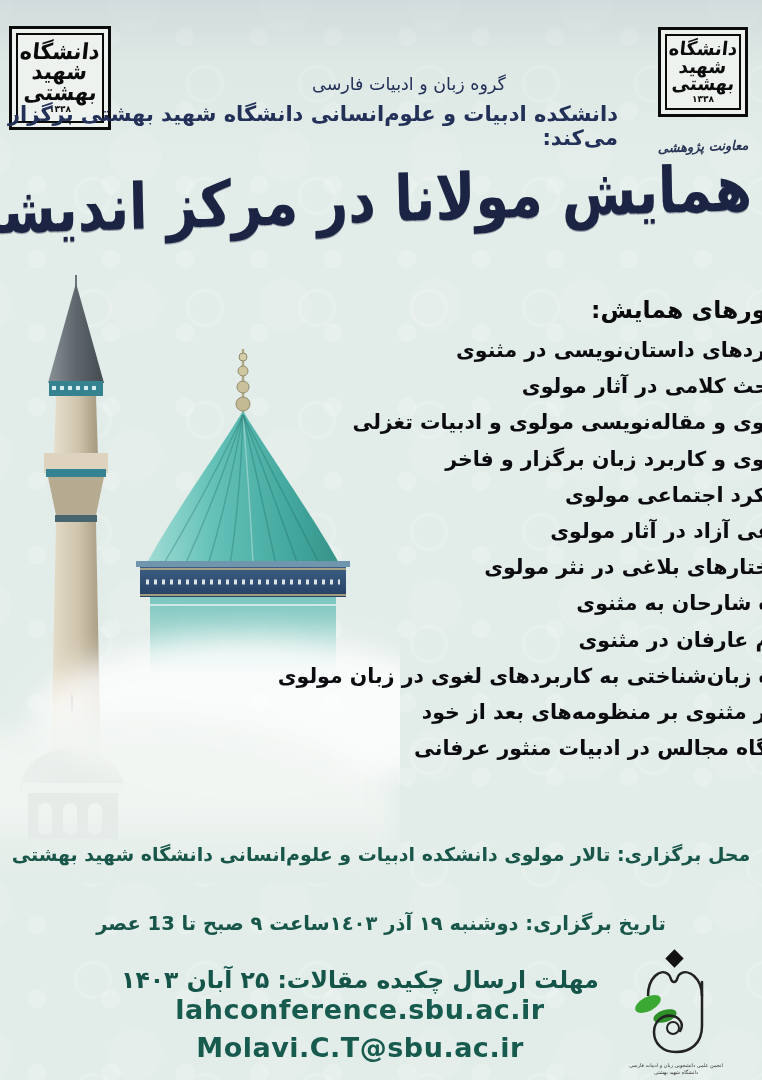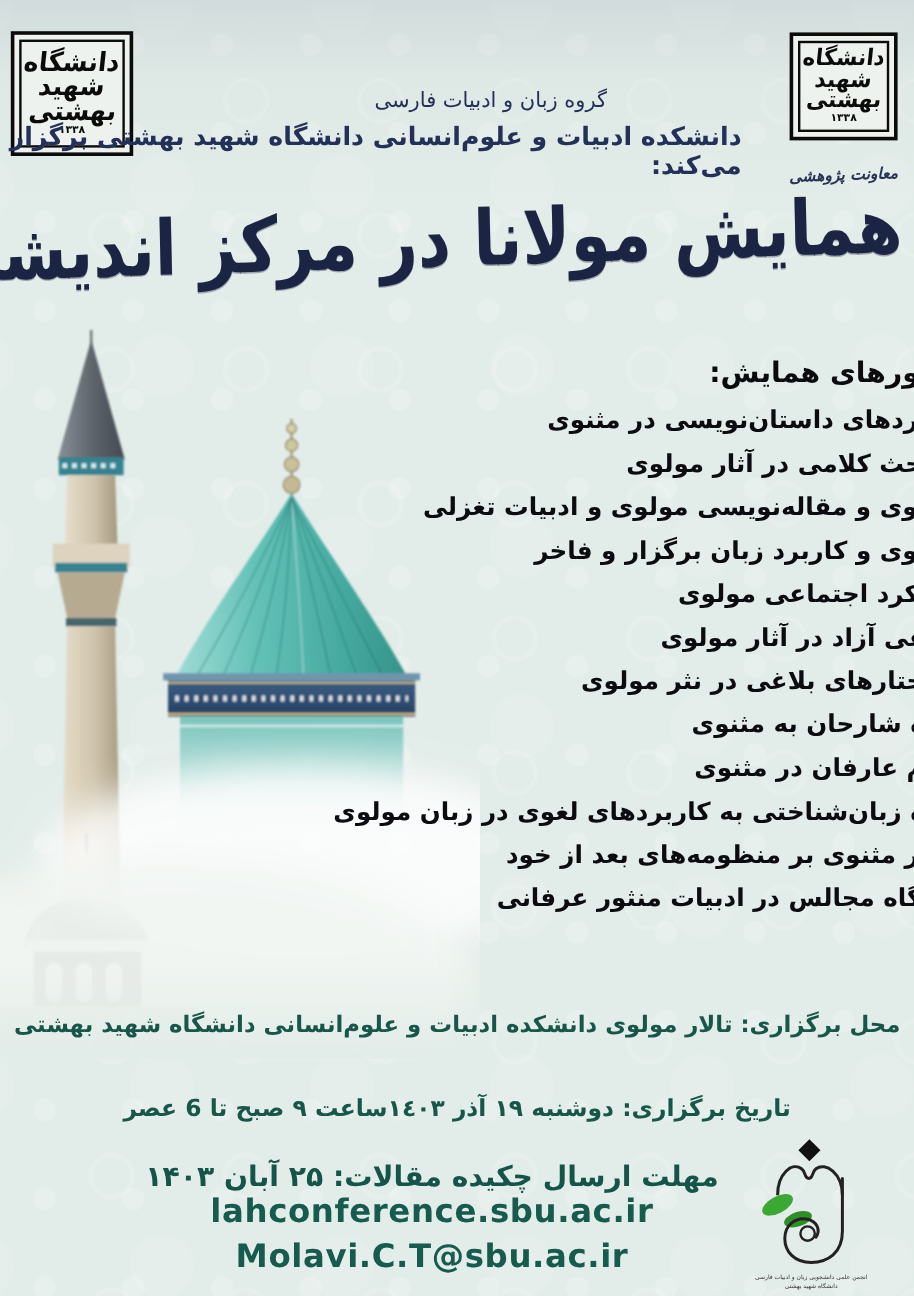--- a/index.html
+++ b/index.html
@@ -200,21 +200,21 @@
     <div class="topic">تداعی آزاد در آثار مولوی</div>
     <div class="topic">ساختارهای بلاغی در نثر مولوی</div>
     <div class="topic">نگاه شارحان به مثنوی</div>
     <div class="topic">کلام عارفان در مثنوی</div>
     <div class="topic">نگاه زبان‌شناختی به کاربردهای لغوی در زبان مولوی</div>
     <div class="topic">تأثیر مثنوی بر منظومه‌های بعد از خود</div>
     <div class="topic">جایگاه مجالس در ادبیات منثور عرفانی</div>
   </div>
 
   <div class="abs center rtl nowrap venue">محل برگزاری:  تالار مولوی دانشکده ادبیات و علوم‌انسانی دانشگاه شهید بهشتی</div>
-  <div class="abs center rtl nowrap datetime">تاریخ برگزاری: دوشنبه ۱۹ آذر ۱٤۰۳ساعت ۹ صبح تا 6 عصر</div>
+  <div class="abs center rtl nowrap datetime">تاریخ برگزاری: دوشنبه ۱۹ آذر ۱٤۰۳ساعت ۹ صبح تا 13 عصر</div>
 
   <div class="abs center rtl nowrap deadline">مهلت ارسال چکیده مقالات: ۲۵ آبان ۱۴۰۳</div>
   <div class="abs center nowrap website">lahconference.sbu.ac.ir</div>
   <div class="abs center nowrap email">Molavi.C.T@sbu.ac.ir</div>
 
   <div class="abs" style="left:618px;top:948px;width:116px;">
     <svg width="116" height="110" viewBox="0 0 116 110">
       <rect x="50" y="4" width="13" height="13" transform="rotate(45 56.5 10.5)" fill="#111"></rect>
       <path d="M30,48 C30,30 42,20 50,26 C54,29 52,34 56,34 C60,34 58,29 62,26 C70,20 84,30 84,48" fill="none" stroke="#222" stroke-width="2.5"></path>
       <ellipse cx="30" cy="56" rx="14" ry="7" transform="rotate(-28 30 56)" fill="#3aa832"></ellipse>

